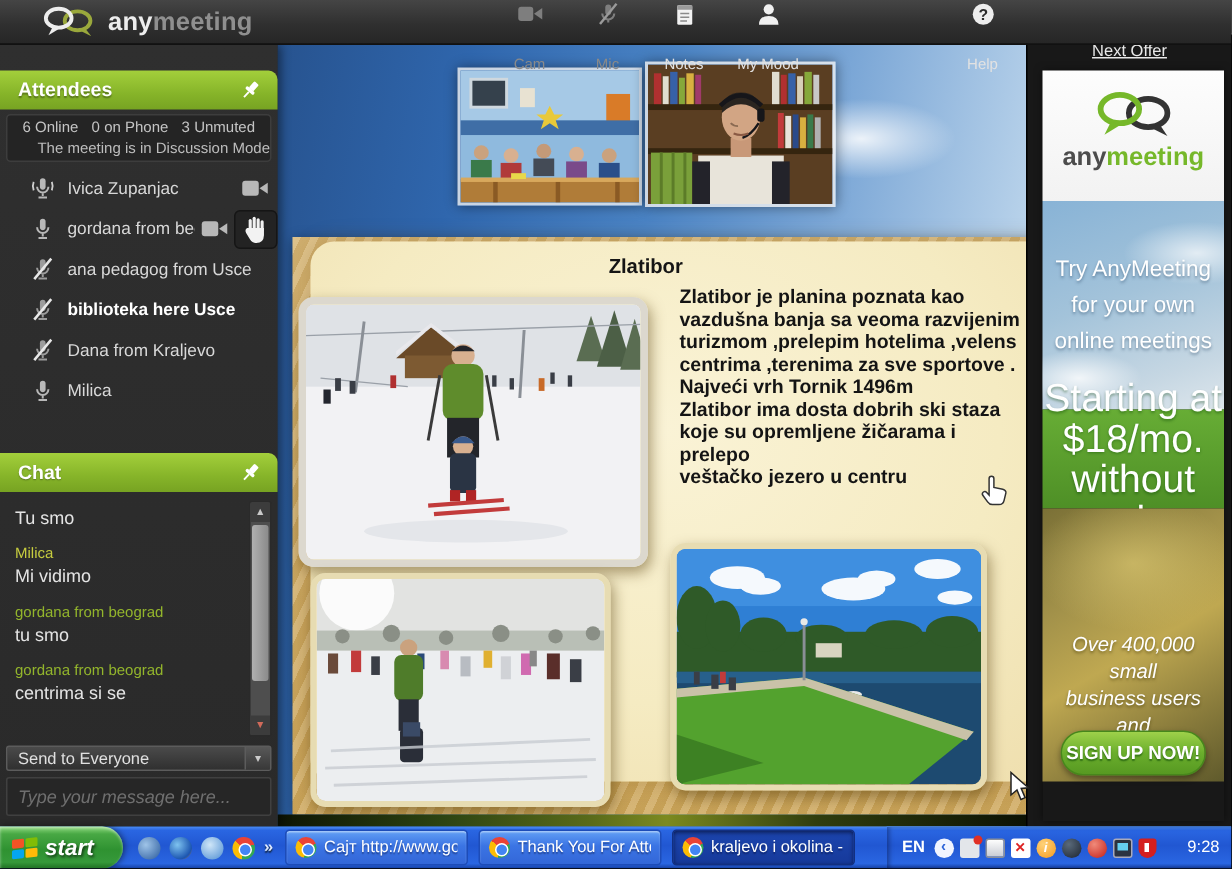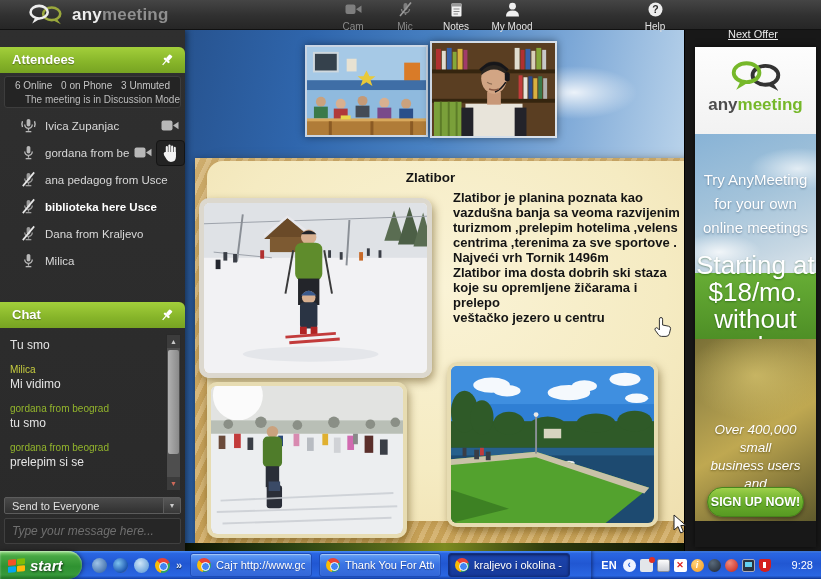--- a/index.html
+++ b/index.html
@@ -10,21 +10,21 @@
   
   .topbar{position:absolute;left:0;top:0;width:821px;height:30px;z-index:6;
     background:linear-gradient(#454545,#303030 55%,#262626);border-bottom:1px solid #111;}
   .logo{position:absolute;left:26px;top:3px;display:flex;align-items:center;gap:6px;}
   .logo-bubbles{width:40px;height:24px;}
   .logo-word{font-size:17px;font-weight:bold;letter-spacing:.2px;}
   .logo-any{color:#ededed;}
   .logo-meeting{color:#8f8f8f;}
   .tool{position:absolute;top:2px;width:52px;text-align:center;cursor:default;}
   .tool .ticon{width:17px;height:15px;display:inline-block;}
-  .tool .tlabel{display:block;font-size:10px;color:#e2e2e2;margin-top:0px;}
+  .tool .tlabel{display:block;font-size:10px;color:#e2e2e2;margin-top:16px;}
   .tool-dim .tlabel{color:#8a8a8a;}
   .tool-cam{left:327px;}.tool-mic{left:379px;}.tool-notes{left:430px;}
   .tool-mood{left:486px;}.tool-help{left:629px;}
 
   
   .stage{position:absolute;left:185px;top:30px;width:499px;height:521px;z-index:1;
     background:
       radial-gradient(ellipse 90px 38px at 78% 12%, rgba(255,255,255,.85), rgba(255,255,255,0) 70%),
       radial-gradient(ellipse 120px 50px at 95% 45%, rgba(255,255,255,.8), rgba(255,255,255,0) 70%),
       radial-gradient(ellipse 80px 34px at 60% 30%, rgba(255,255,255,.45), rgba(255,255,255,0) 70%),
@@ -634,21 +634,21 @@
             <div class="msg-text">Mi vidimo</div>
           </div>
 
           <div class="msg">
             <div class="msg-name" style="color: rgb(147, 181, 44);">gordana from beograd</div>
             <div class="msg-text">tu smo</div>
           </div>
 
           <div class="msg">
             <div class="msg-name" style="color: rgb(147, 181, 44);">gordana from beograd</div>
-            <div class="msg-text">prelepim si se</div>
+            <div class="msg-text">centrima si se</div>
           </div>
         </div>
       <div class="chat-sb">
         <div class="sb-btn sb-up">▲</div>
         <div class="sb-thumb"></div>
         <div class="sb-btn sb-down">▼</div>
       </div>
     </div>
 
     <div class="send-row">

